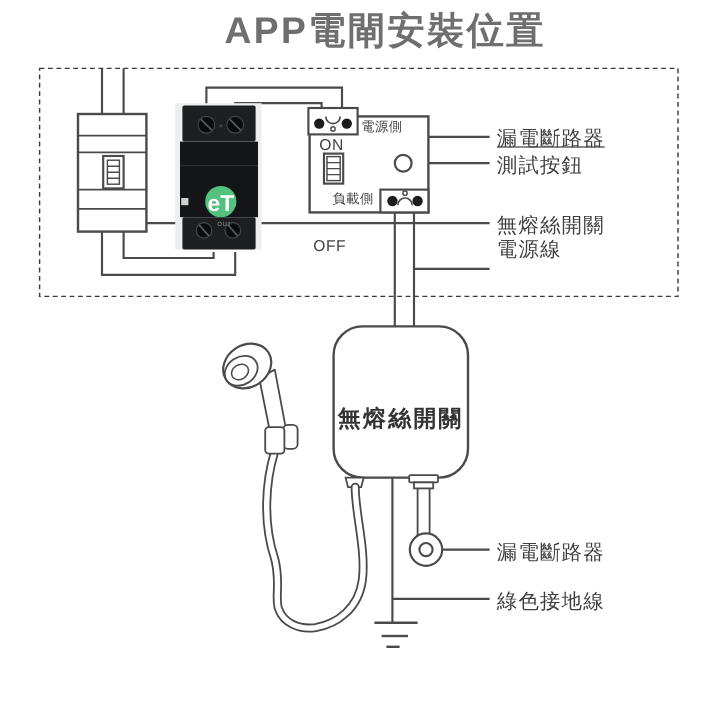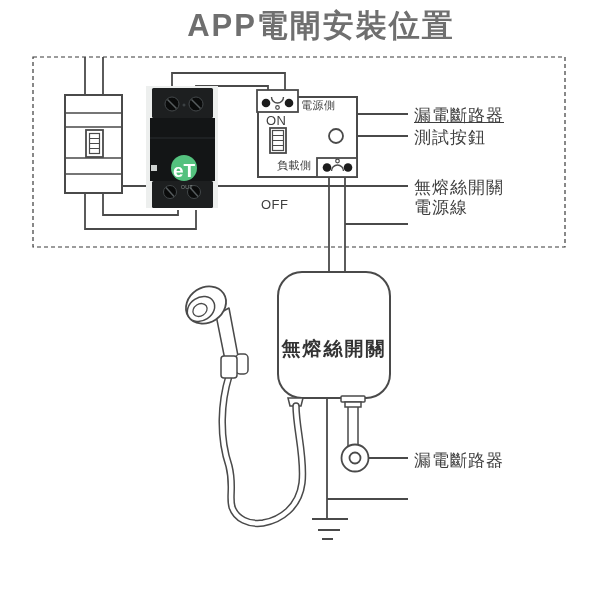--- a/index.html
+++ b/index.html
@@ -134,20 +134,21 @@
     </g>
   </svg>
 
   <div class="title">APP電閘安裝位置</div>
 
   <div class="callout" style="left:414px;top:104px;text-decoration:underline;">漏電斷路器</div>
   <div class="callout" style="left:414px;top:126px;">測試按鈕</div>
   <div class="callout" style="left:414px;top:176px;">無熔絲開關</div>
   <div class="callout" style="left:414px;top:196px;">電源線</div>
   <div class="callout" style="left:414px;top:449px;">漏電斷路器</div>
+  <div class="callout" style="left:414px;top:490px;">綠色接地線</div>
 
   <div class="small-lbl" style="left:301px;top:98px;">電源側</div>
   <div class="small-lbl" style="left:277px;top:158px;">負載側</div>
   <div class="onoff" style="left:266px;top:113px;">ON</div>
   <div class="onoff" style="left:261px;top:152px;margin-top:45px;">OFF</div>
 
   <div class="logo-txt">eT</div>
   <div class="out-txt">OUT</div>
 
   <div class="heater-lbl">無熔絲開關</div>

